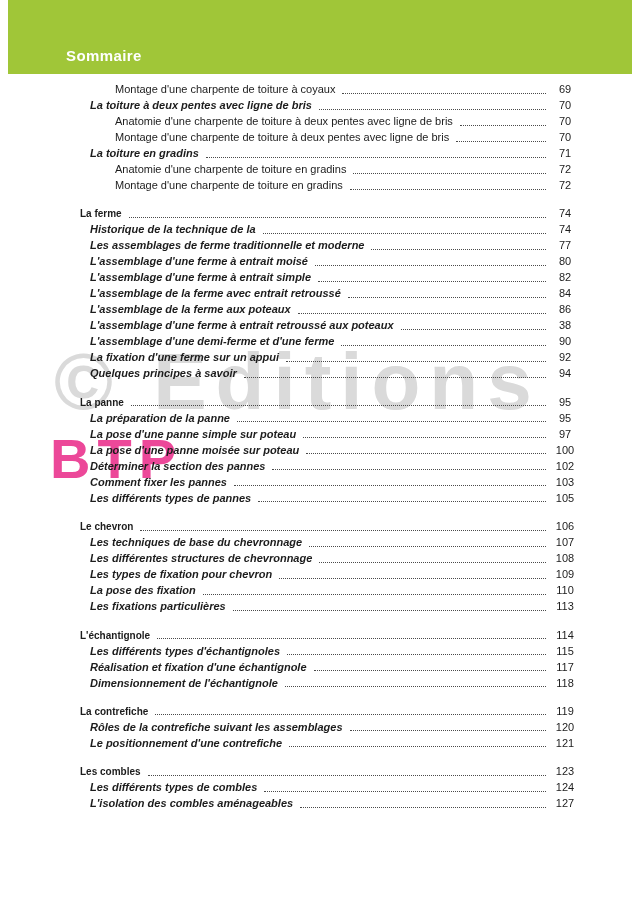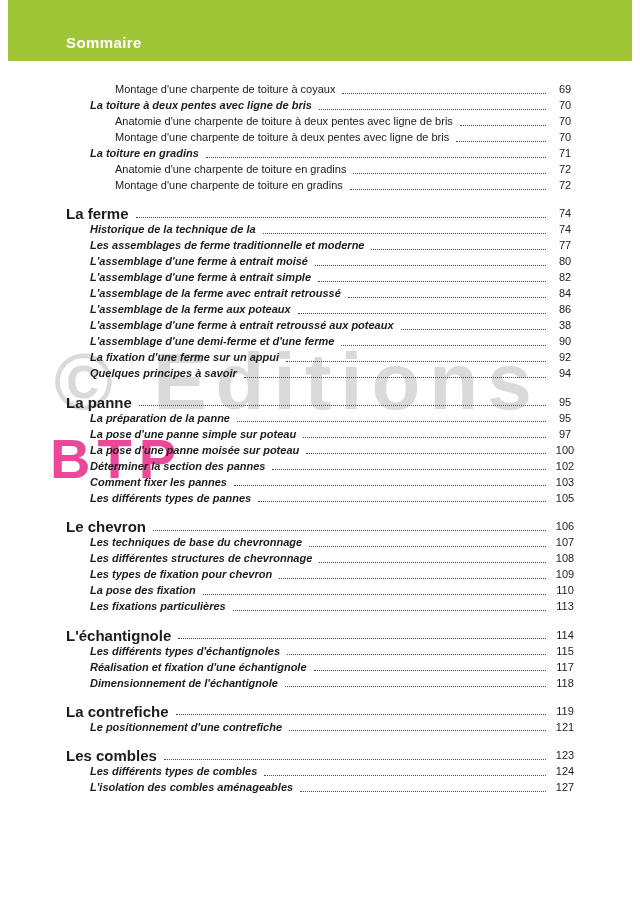--- a/index.html
+++ b/index.html
@@ -5,21 +5,21 @@
   html, body { margin: 0; padding: 0; }
   body {
     width: 640px; height: 898px;
     background: #ffffff;
     overflow: hidden;
     position: relative;
     font-family: "Liberation Sans", sans-serif;
     color: var(--text, #1c1c1c);
   }
   .header-bar {
-    position: absolute; left: 8px; right: 8px; top: 0; height: 61px;
+    position: absolute; left: 8px; right: 8px; top: 0; height: 74px;
     background: var(--green, #a0c638);
   }
   .header-title {
     position: absolute; left: 58px; bottom: 10px;
     color: #ffffff; font-weight: bold; font-size: 15px; letter-spacing: .4px;
   }
   .watermark-line1, .watermark-line2 {
     position: absolute; z-index: 0;
     font-weight: bold; white-space: nowrap; pointer-events: none;
     color: var(--wm, #dadada);
@@ -27,21 +27,21 @@
   .watermark-line1 { left: 54px; top: 336px; font-size: 80px; letter-spacing: 9px; }
   .watermark-line2 { left: 50px; top: 426px; font-size: 56px; letter-spacing: 7px; color: #ec4899; }
   .toc {
     position: absolute; left: 66px; top: 81px; width: 512px; z-index: 1;
   }
   .group + .group { margin-top: 12.4px; }
   .row {
     display: flex; align-items: flex-end; height: 16px;
   }
   .row .label { white-space: nowrap; line-height: 15px; }
-  .lvl0 .label { font-weight: bold; font-size: 15px; margin-left: 0; }
+  .lvl0 .label { font-weight: bold; font-size: 10px; margin-left: 14px; }
   .lvl1 .label { font-weight: bold; font-style: italic; font-size: 11px; margin-left: 24px; }
   .lvl2 .label { font-size: 11px; margin-left: 49px; }
   .leader {
     flex: 1 1 auto; min-width: 12px;
     border-bottom: 1.5px dotted #4a4a4a;
     margin: 0 6px 3.5px 7px;
   }
   .page {
     flex: 0 0 auto; width: 26px; text-align: center;
     font-size: 11px; line-height: 15px; font-weight: normal; font-style: normal;
@@ -243,20 +243,25 @@
         <span class="page">118</span>
       </div>
     </div>
     <div class="group">
       <div class="row lvl0">
         <span class="label">La contrefiche</span>
         <span class="leader"></span>
         <span class="page">119</span>
       </div>
       <div class="row lvl1">
+        <span class="label">Rôles de la contrefiche suivant les assemblages</span>
+        <span class="leader"></span>
+        <span class="page">120</span>
+      </div>
+      <div class="row lvl1">
         <span class="label">Le positionnement d'une contrefiche</span>
         <span class="leader"></span>
         <span class="page">121</span>
       </div>
     </div>
     <div class="group">
       <div class="row lvl0">
         <span class="label">Les combles</span>
         <span class="leader"></span>
         <span class="page">123</span>

